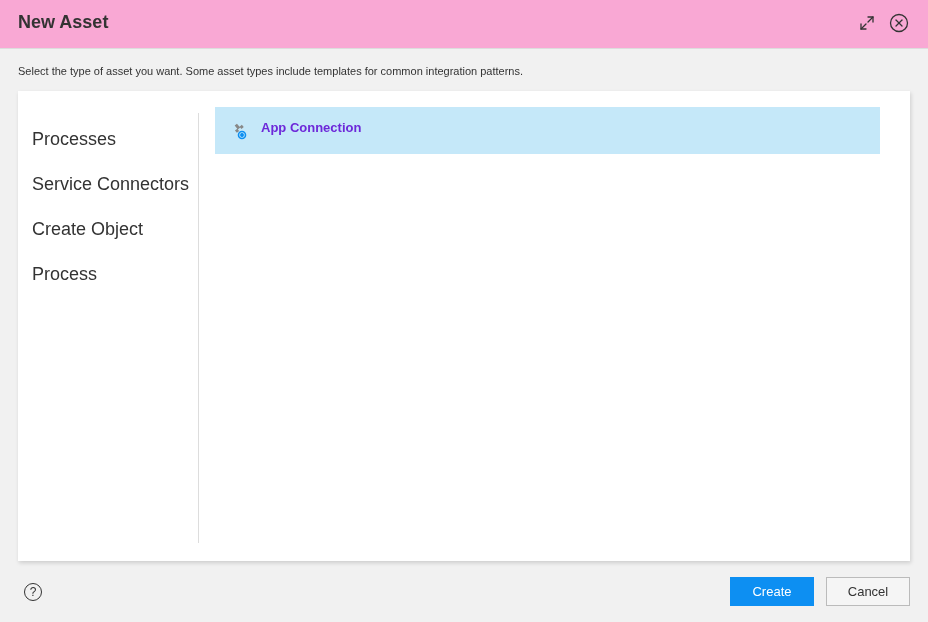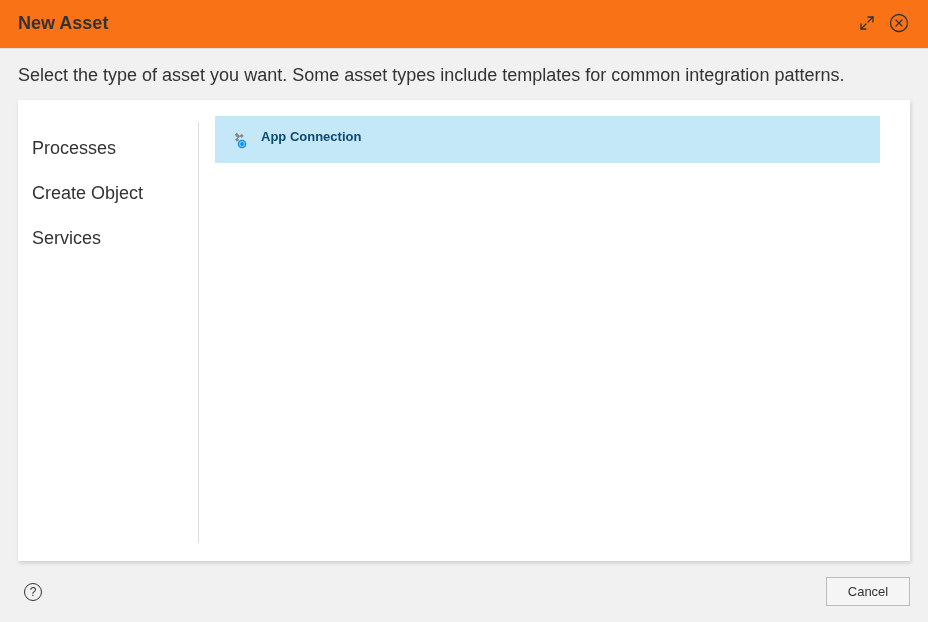--- a/index.html
+++ b/index.html
@@ -7,25 +7,24 @@
       font-family: -apple-system, BlinkMacSystemFont, "Segoe UI", Arial, sans-serif;
       font-size: 13px;
       color: #333;
       background: #fff;
       width: 928px;
       height: 622px;
       overflow: hidden;
     }
     .header {
       display: flex;
-      align-items: center;
       justify-content: space-between;
       padding: 12px 18px 14px 18px;
       border-bottom: 1px solid #ddd;
-      background: #f97316;
+      background: #f9a8d4;
     }
     .header-title {
       font-size: 18px;
       font-weight: 600;
       color: #333;
     }
     .header-controls {
       display: flex;
       align-items: center;
       gap: 10px;
@@ -39,21 +38,21 @@
       cursor: pointer;
     }
     .body {
       background: #f1f1f1;
       padding: 16px 18px 10px 18px;
       height: calc(100% - 47px);
       display: flex;
       flex-direction: column;
     }
     .description {
-      font-size: 18px;
+      font-size: 11px;
       color: #333;
       margin-bottom: 14px;
     }
     .panel {
       background: #fff;
       flex: 1;
       box-shadow: 1px 2px 4px rgba(0,0,0,0.15);
       display: flex;
       padding: 16px 0 0 0;
       min-height: 0;
@@ -101,21 +100,21 @@
       flex-shrink: 0;
       display: flex;
       align-items: center;
       justify-content: center;
       margin-top: 1px;
     }
     .asset-text { flex: 1; }
     .asset-title {
       font-weight: 700;
       font-size: 13px;
-      color: #0c4a6e;
+      color: #6d28d9;
       margin-bottom: 4px;
     }
     .asset-desc {
       font-size: 12.5px;
       color: #333;
       line-height: 1.5;
     }
     .footer {
       display: flex;
       align-items: center;
@@ -188,24 +187,27 @@
 
 <div class="body">
   <div class="description">Select the type of asset you want. Some asset types include templates for common integration patterns.</div>
 
   <div class="panel">
     <div class="sidebar">
       <div class="sidebar-item">
         <span>Processes</span>
       </div>
       <div class="sidebar-item">
+        <span>Service Connectors</span>
+      </div>
+      <div class="sidebar-item">
         <span>Create Object</span>
       </div>
       <div class="sidebar-item">
-        <span>Services</span>
+        <span>Process</span>
       </div>
     </div>
 
     <div class="divider"></div>
 
     <div class="content">
       <div class="asset-card">
         <div class="asset-icon">
           <svg width="20" height="20" viewBox="0 0 20 20">
             <path d="M 8 3 L 11 3 L 11 7 L 14 7 L 14 10 L 11 10 L 11 8 L 8 8 L 8 10 L 5 10 L 5 7 L 8 7 Z" fill="#888" transform="rotate(-40 9 7)"></path>
@@ -221,16 +223,17 @@
     </div>
   </div>
 
   <div class="footer">
     <div class="footer-left">
       <div class="help-icon">
         <span>?</span>
       </div>
     </div>
     <div class="footer-right">
+      <div class="btn btn-primary">Create</div>
       <div class="btn btn-secondary">Cancel</div>
     </div>
   </div>
 </div>
 
 </body></html>

